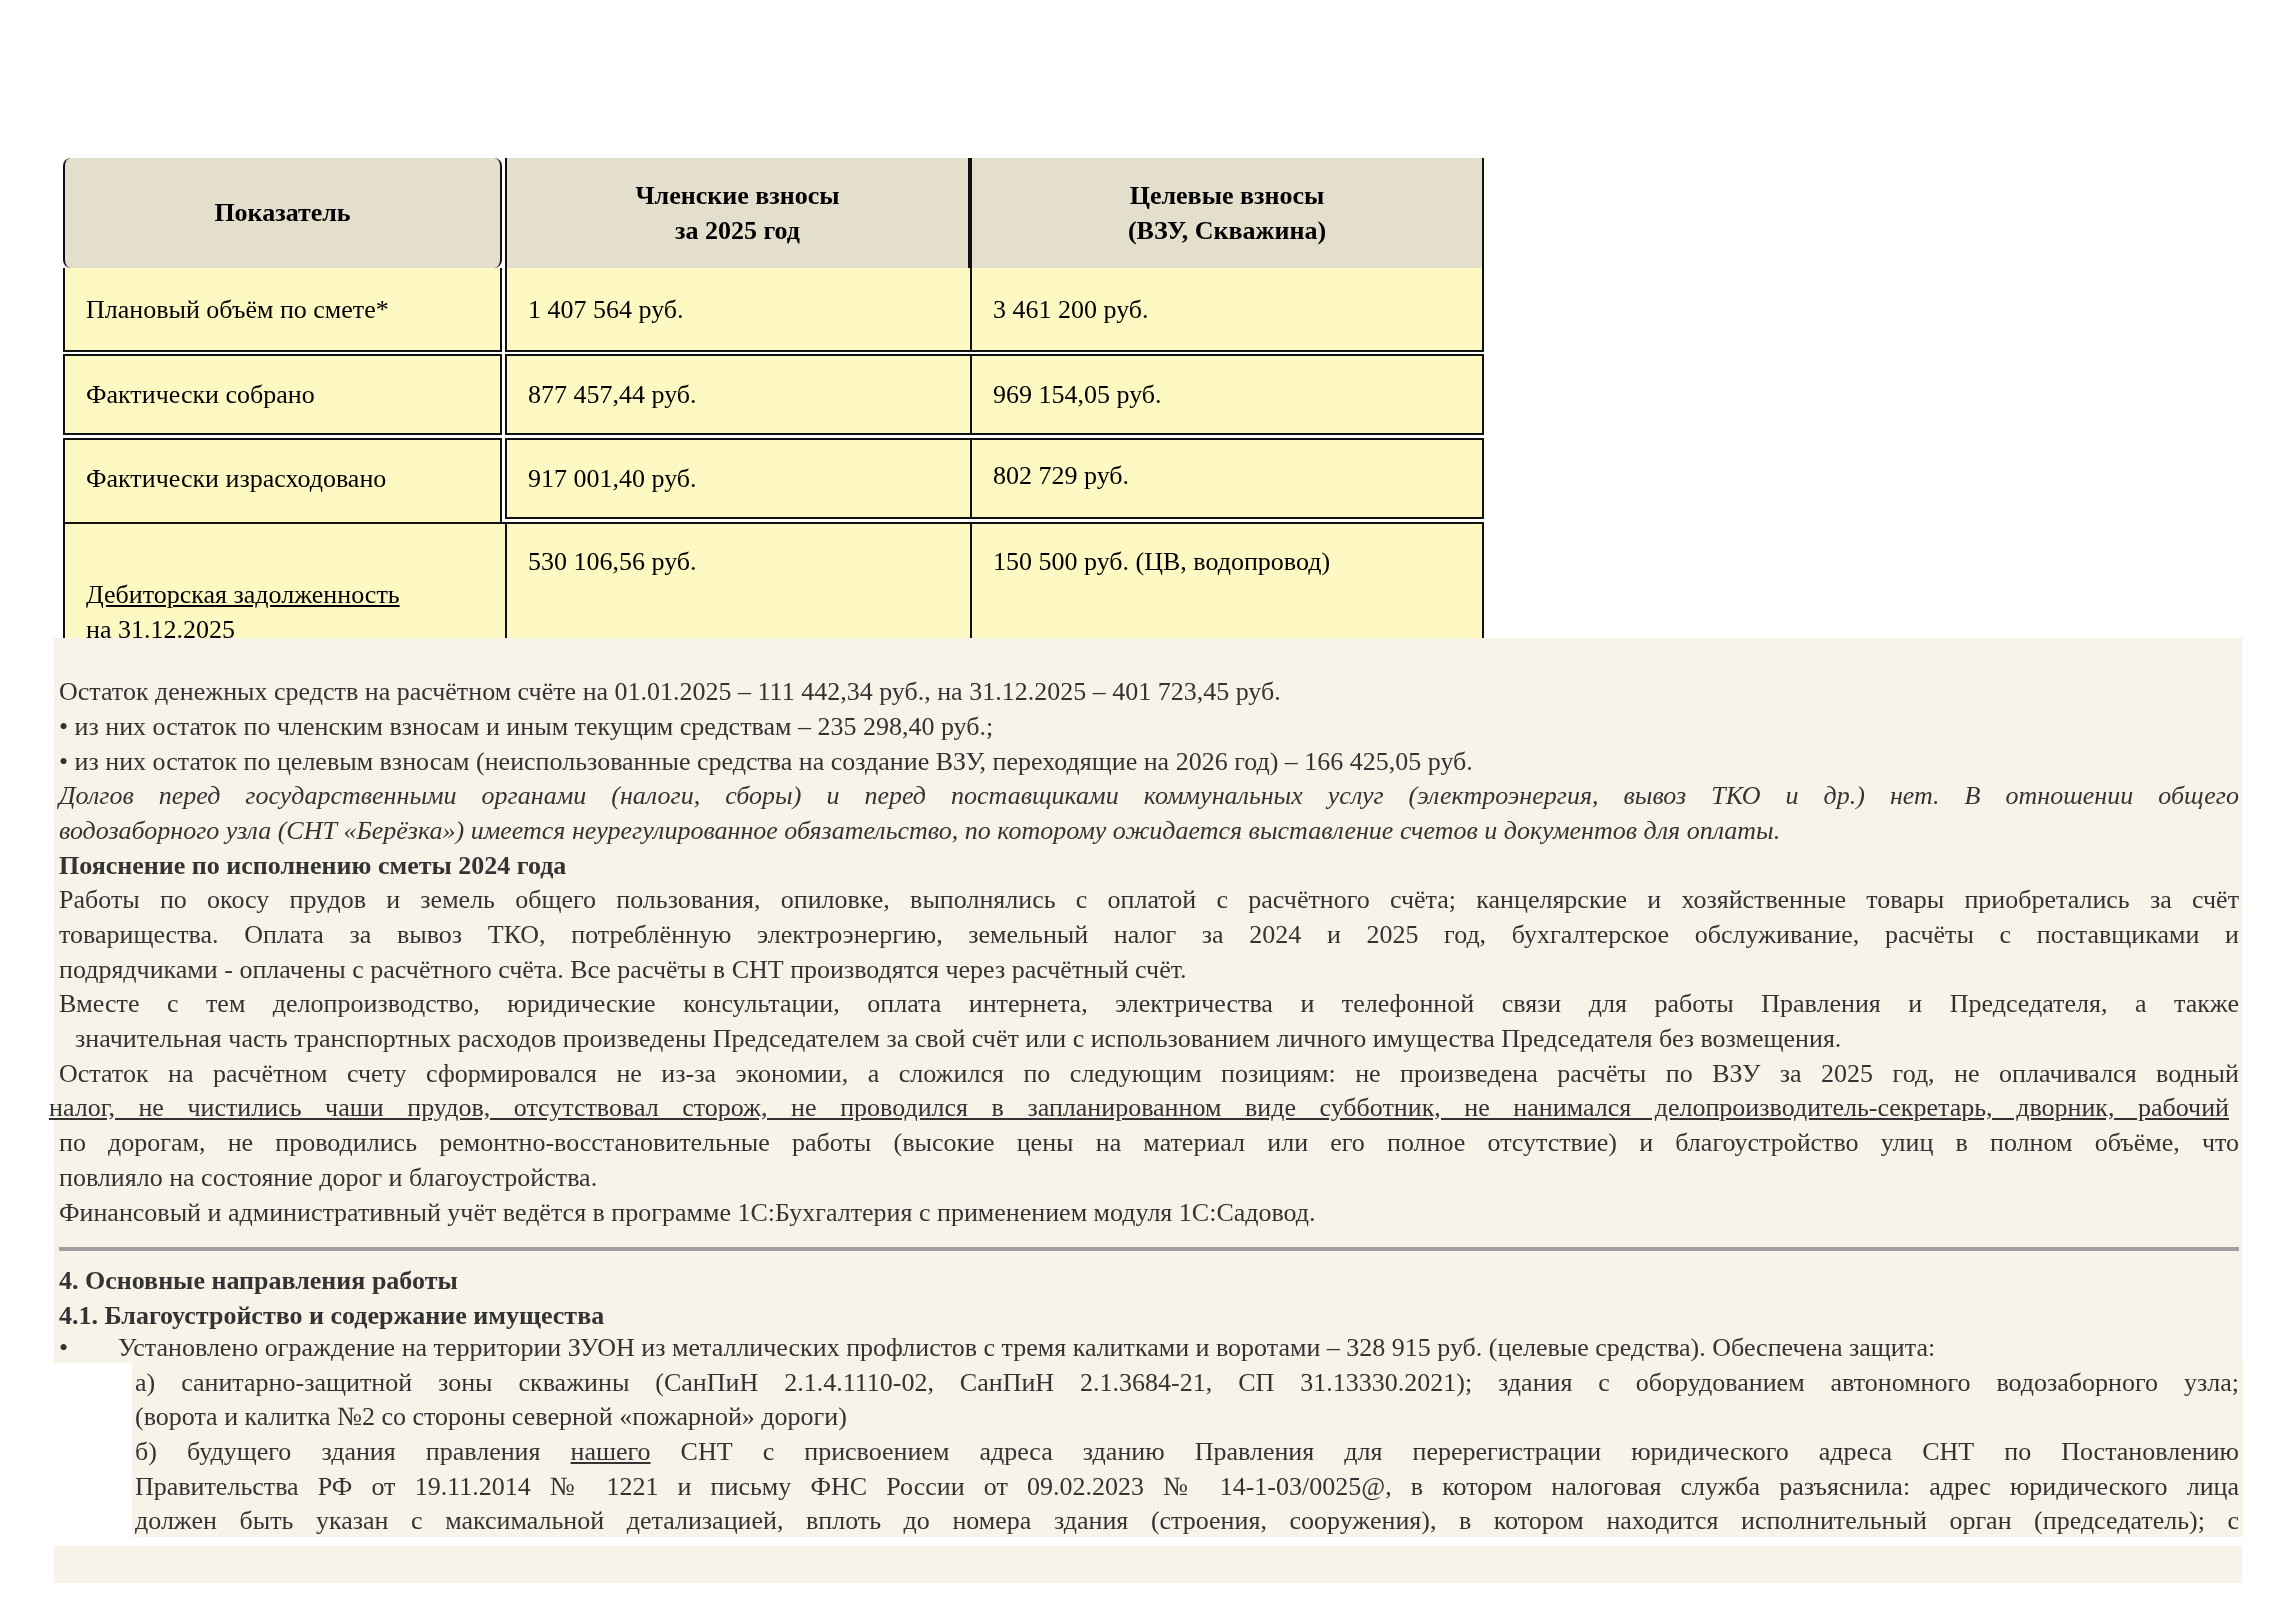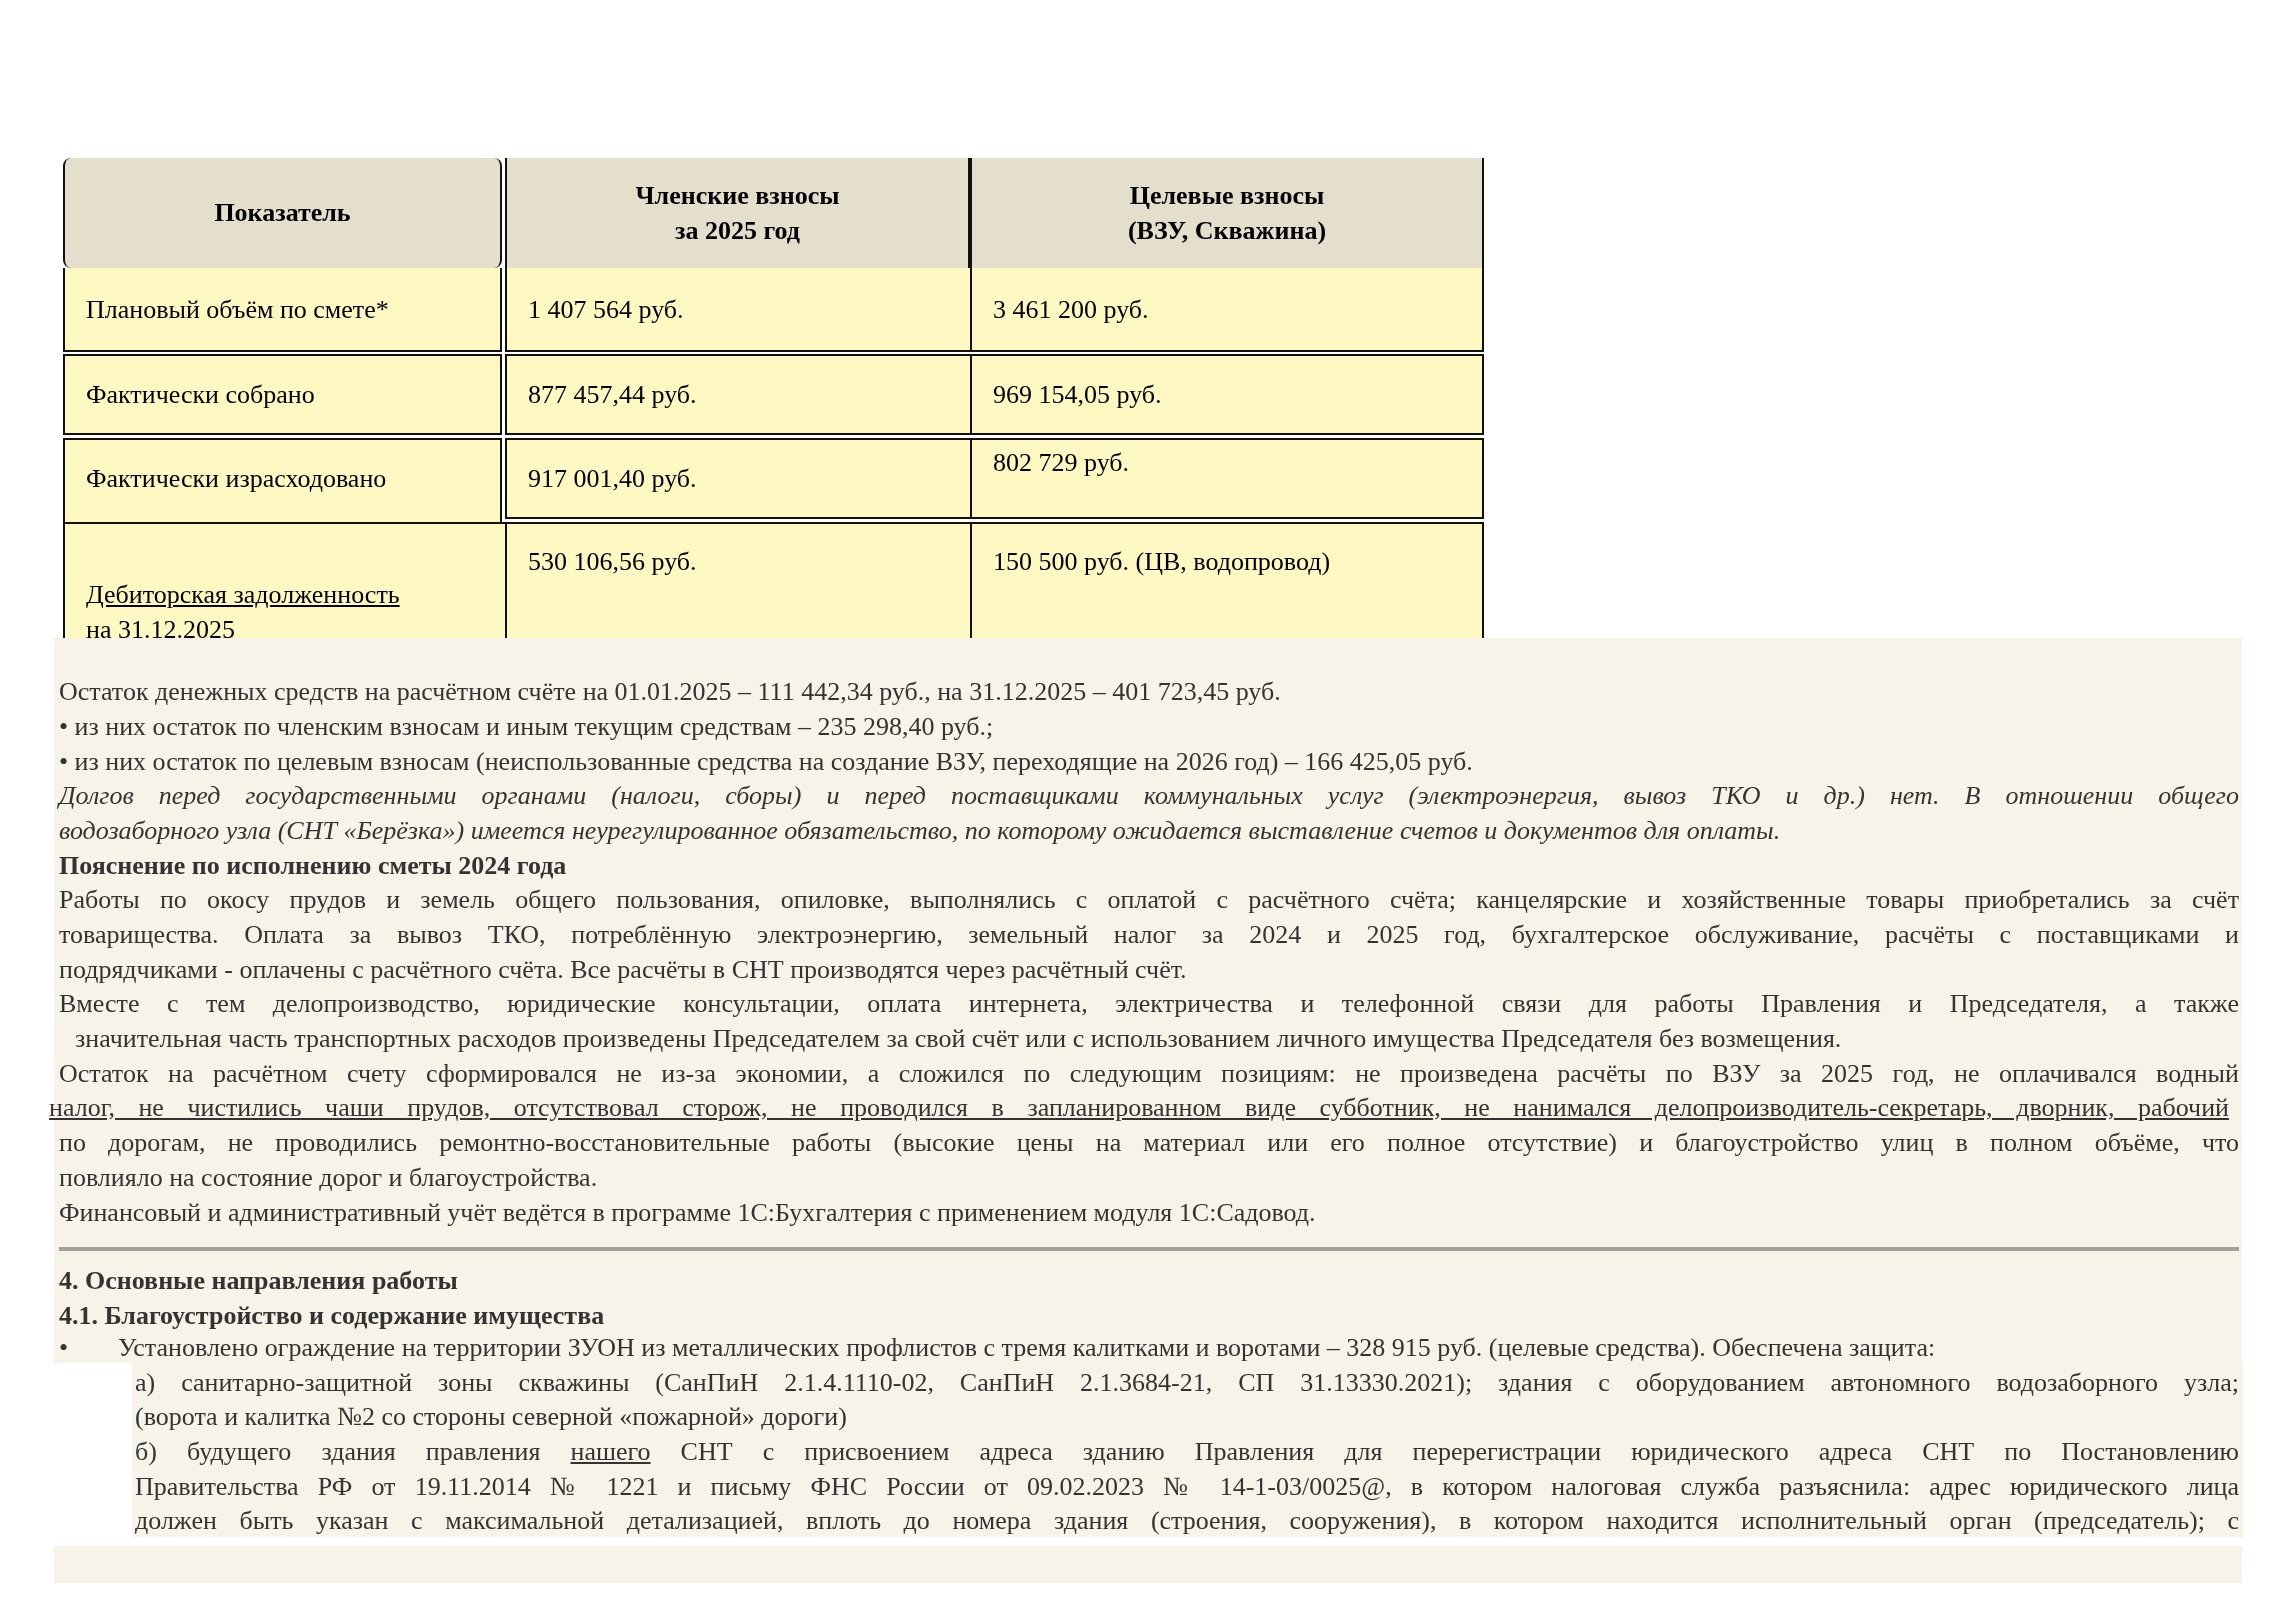--- a/index.html
+++ b/index.html
@@ -71,21 +71,21 @@
   <div class="cell" style="left:907px; top:200px; width:514px; height:81px; padding-top:21px;">
     <span>969 154,05 руб.</span>
   </div>
 
   <div class="cell" style="left:0; top:284px; width:439px; height:104px; padding-top:21px;">
     <span>Фактически израсходовано</span>
   </div>
   <div class="cell" style="left:442px; top:284px; width:468px; height:81px; padding-top:21px;">
     <span>917 001,40 руб.</span>
   </div>
-  <div class="cell" style="left:907px; top:284px; width:514px; height:81px; padding-top:5px;">
+  <div class="cell" style="left:907px; top:284px; width:514px; height:81px; padding-top:18px;">
     <span>802 729 руб.</span>
   </div>
 
   <div class="cell" style="left:0; top:368px; width:528px; height:131px; padding-top:18px; white-space:pre-line;text-decoration:underline;">
     <span>Дебиторская задолженность
 на 31.12.2025</span>
   </div>
   <div class="cell" style="left:442px; top:368px; width:468px; height:131px; padding-top:19.6px;">
     <span>530 106,56 руб.</span>
   </div>

